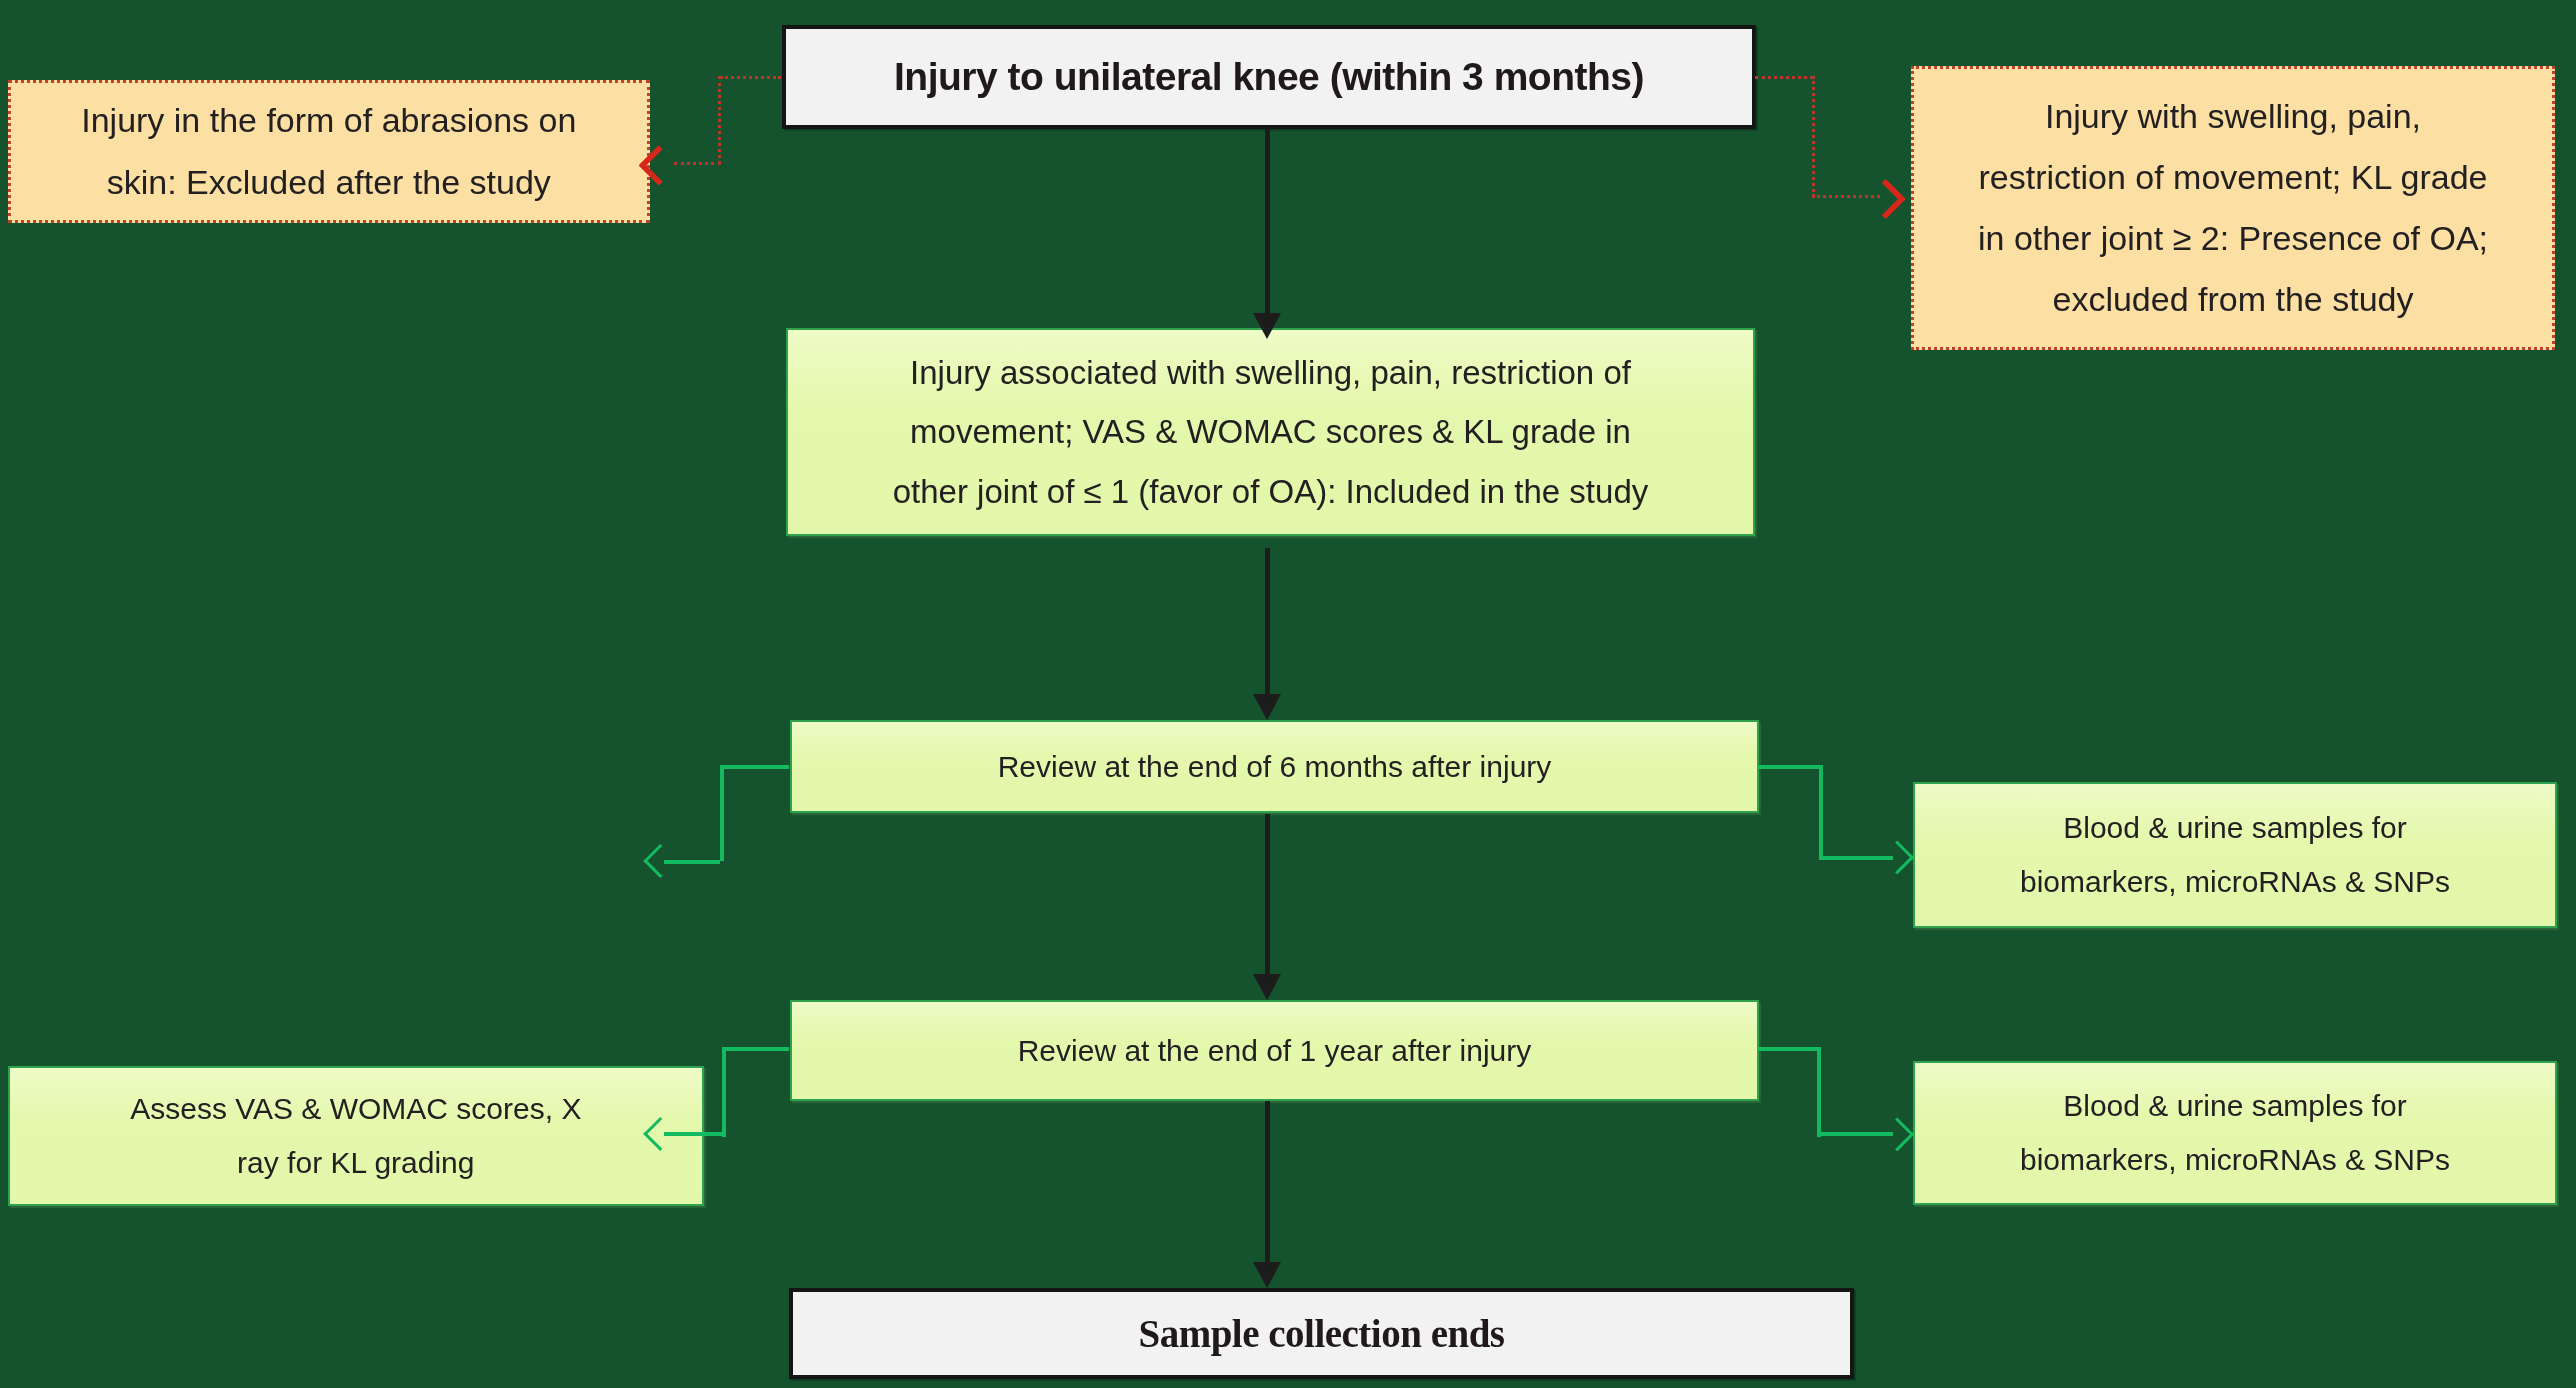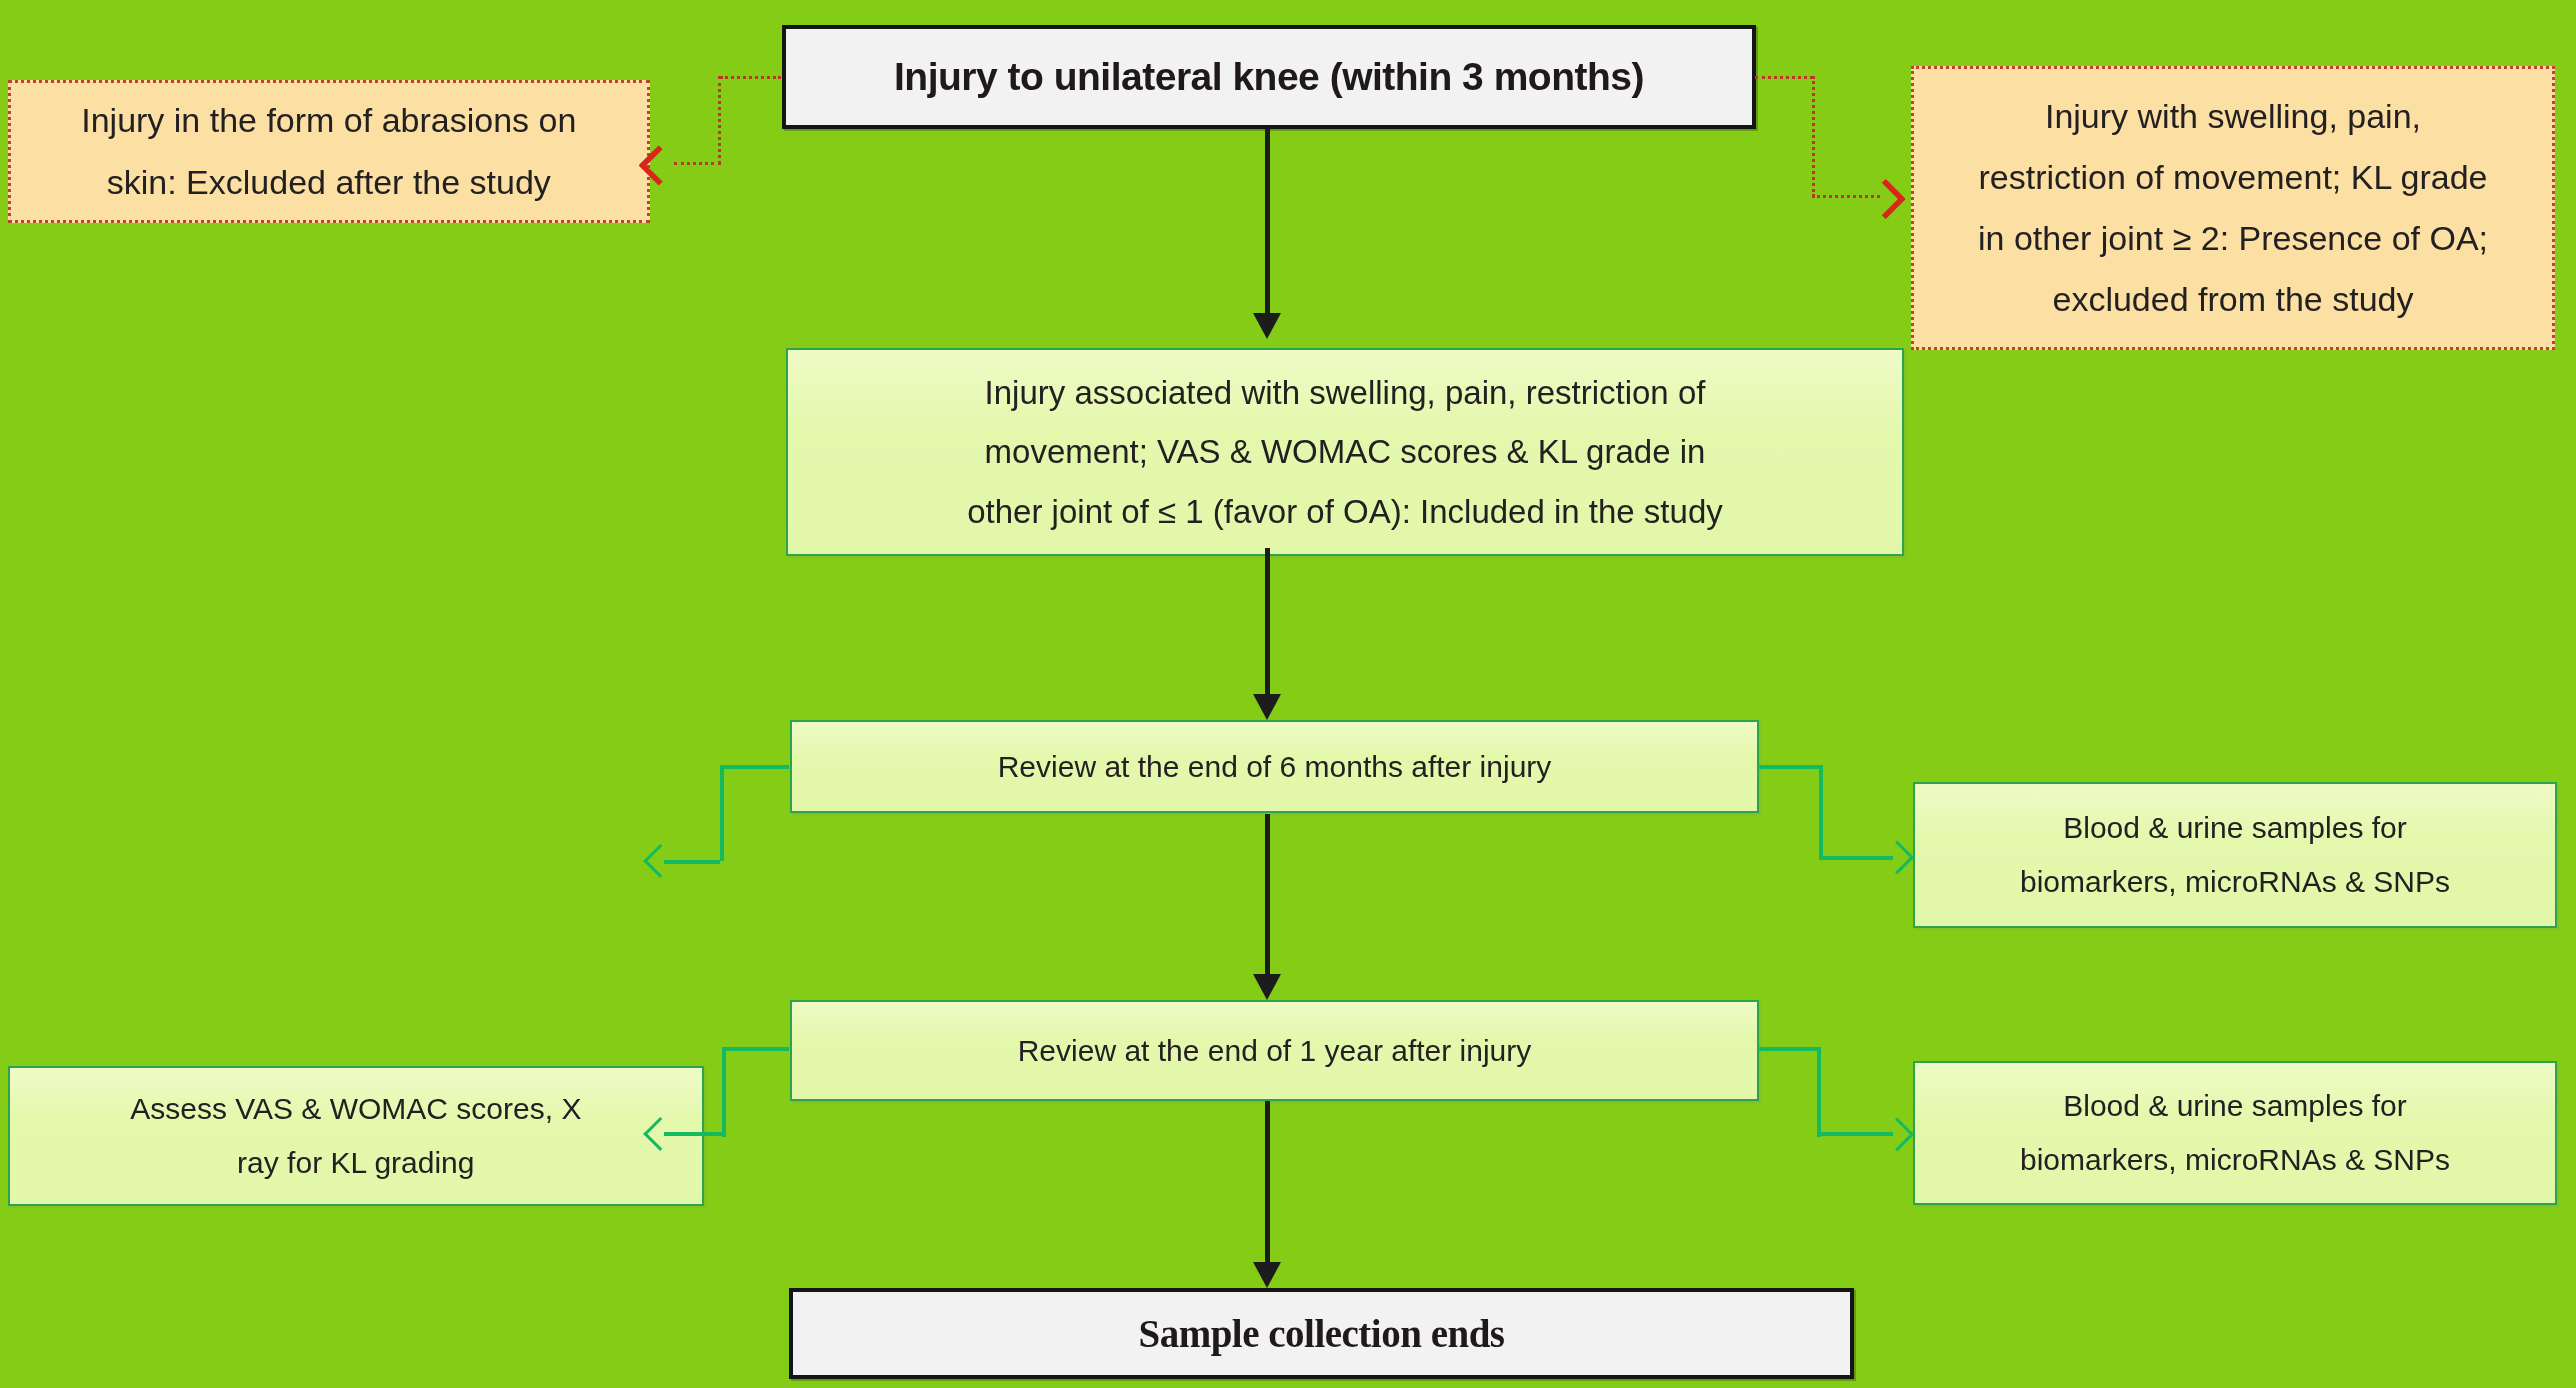--- a/index.html
+++ b/index.html
@@ -1,20 +1,20 @@
 <!DOCTYPE html>
 <html><head>
 <meta charset="utf-8">
 <style>
   html,body{margin:0;padding:0;background:#ffffff;}
   #canvas{
     position:relative;
     width:2576px;
     height:1388px;
-    background:#84cc16;
+    background:#14532d;
     font-family:"Liberation Sans","DejaVu Sans",sans-serif;
     overflow:hidden;
   }
   .box{
     position:absolute;
     box-sizing:border-box;
     display:flex;
     align-items:center;
     justify-content:center;
     text-align:center;
@@ -82,21 +82,21 @@
   <div class="box terminal" style="left:782px;top:25px;width:974px;height:104px;">Injury to unilateral knee (within 3 months)</div>
 
   <div class="box orangebox" style="left:7.8px;top:80px;width:642px;height:143px;padding:0 13.6px;">Injury in the form of abrasions on
 skin: Excluded after the study</div>
 
   <div class="box orangebox" style="left:1911px;top:66px;width:644px;height:284px;padding:0 9.7px;">Injury with swelling, pain,
 restriction of movement; KL grade
 in other joint ≥ 2: Presence of OA;
 excluded from the study</div>
 
-  <div class="box greenbox" style="left:786px;top:348px;width:1118px;height:208px;padding:0 10px;font-size:33px;">Injury associated with swelling, pain, restriction of
+  <div class="box greenbox" style="left:786px;top:328px;width:969px;height:208px;padding:0 10px;font-size:33px;">Injury associated with swelling, pain, restriction of
 movement; VAS &amp; WOMAC scores &amp; KL grade in
 other joint of ≤ 1 (favor of OA): Included in the study</div>
 
   <div class="box greenbox" style="left:790px;top:720px;width:969px;height:93px;">Review at the end of 6 months after injury</div>
 
 
   <div class="box greenbox" style="left:1913px;top:782px;width:644px;height:146px;">Blood &amp; urine samples for
 biomarkers, microRNAs &amp; SNPs</div>
 
   <div class="box greenbox" style="left:790px;top:1000px;width:969px;height:101px;">Review at the end of 1 year after injury</div>

